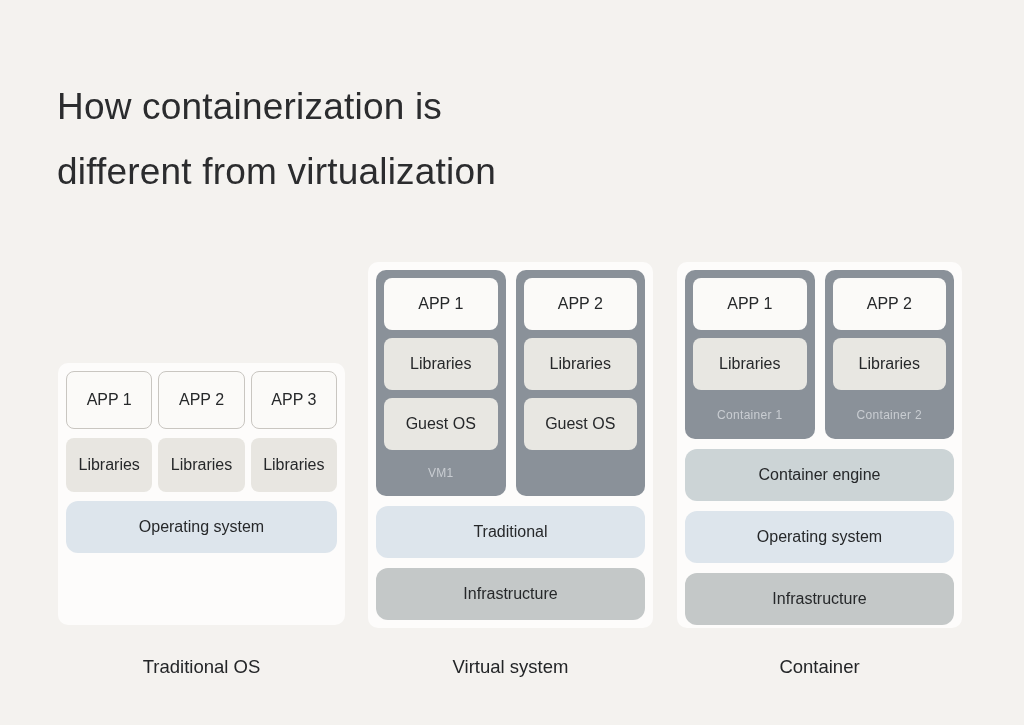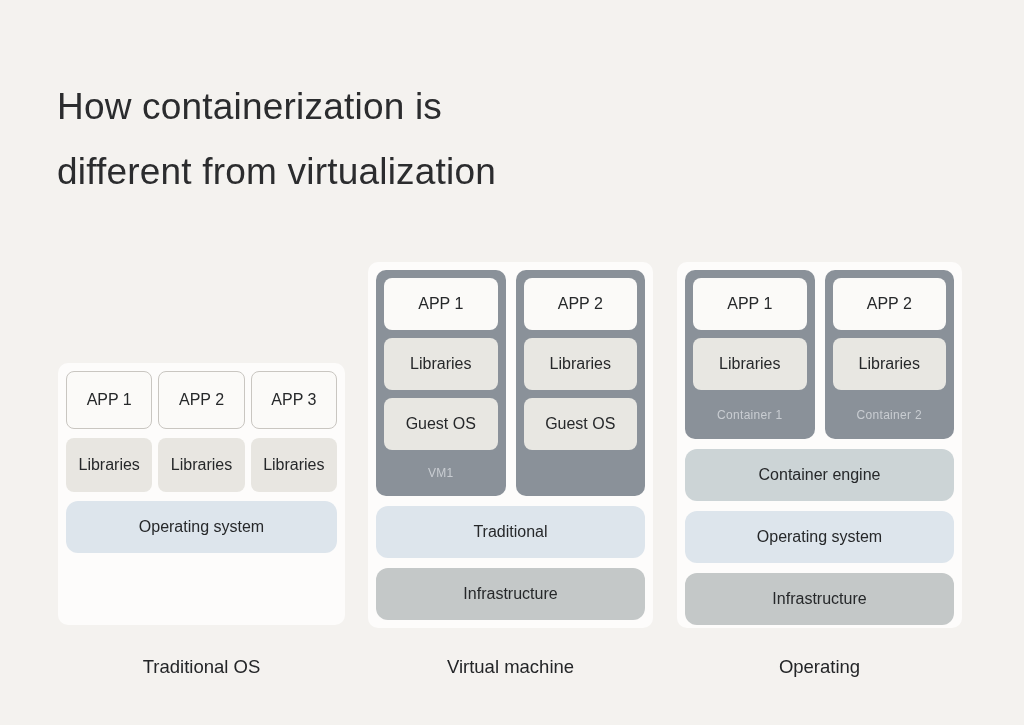--- a/index.html
+++ b/index.html
@@ -124,32 +124,32 @@
     </div>
     <div class="dark-col">
       <div class="box box-app">APP 2</div>
       <div class="box box-lib">Libraries</div>
       <div class="box box-lib">Guest OS</div>
     </div>
   </div>
   <div class="bar bar-blue">Traditional</div>
   <div class="bar bar-gray">Infrastructure</div>
 </section>
-<div class="caption caption-vm">Virtual machine</div>
+<div class="caption caption-vm">Virtual system</div>
 
 <section class="card card-container">
   <div class="columns columns-ct">
     <div class="dark-col">
       <div class="box box-app">APP 1</div>
       <div class="box box-lib">Libraries</div>
       <div class="col-label">Container 1</div>
     </div>
     <div class="dark-col">
       <div class="box box-app">APP 2</div>
       <div class="box box-lib">Libraries</div>
       <div class="col-label">Container 2</div>
     </div>
   </div>
   <div class="bar bar-engine">Container engine</div>
   <div class="bar bar-blue">Operating system</div>
   <div class="bar bar-gray">Infrastructure</div>
 </section>
-<div class="caption caption-container">Operating</div>
+<div class="caption caption-container">Container</div>
 
 </body></html>

